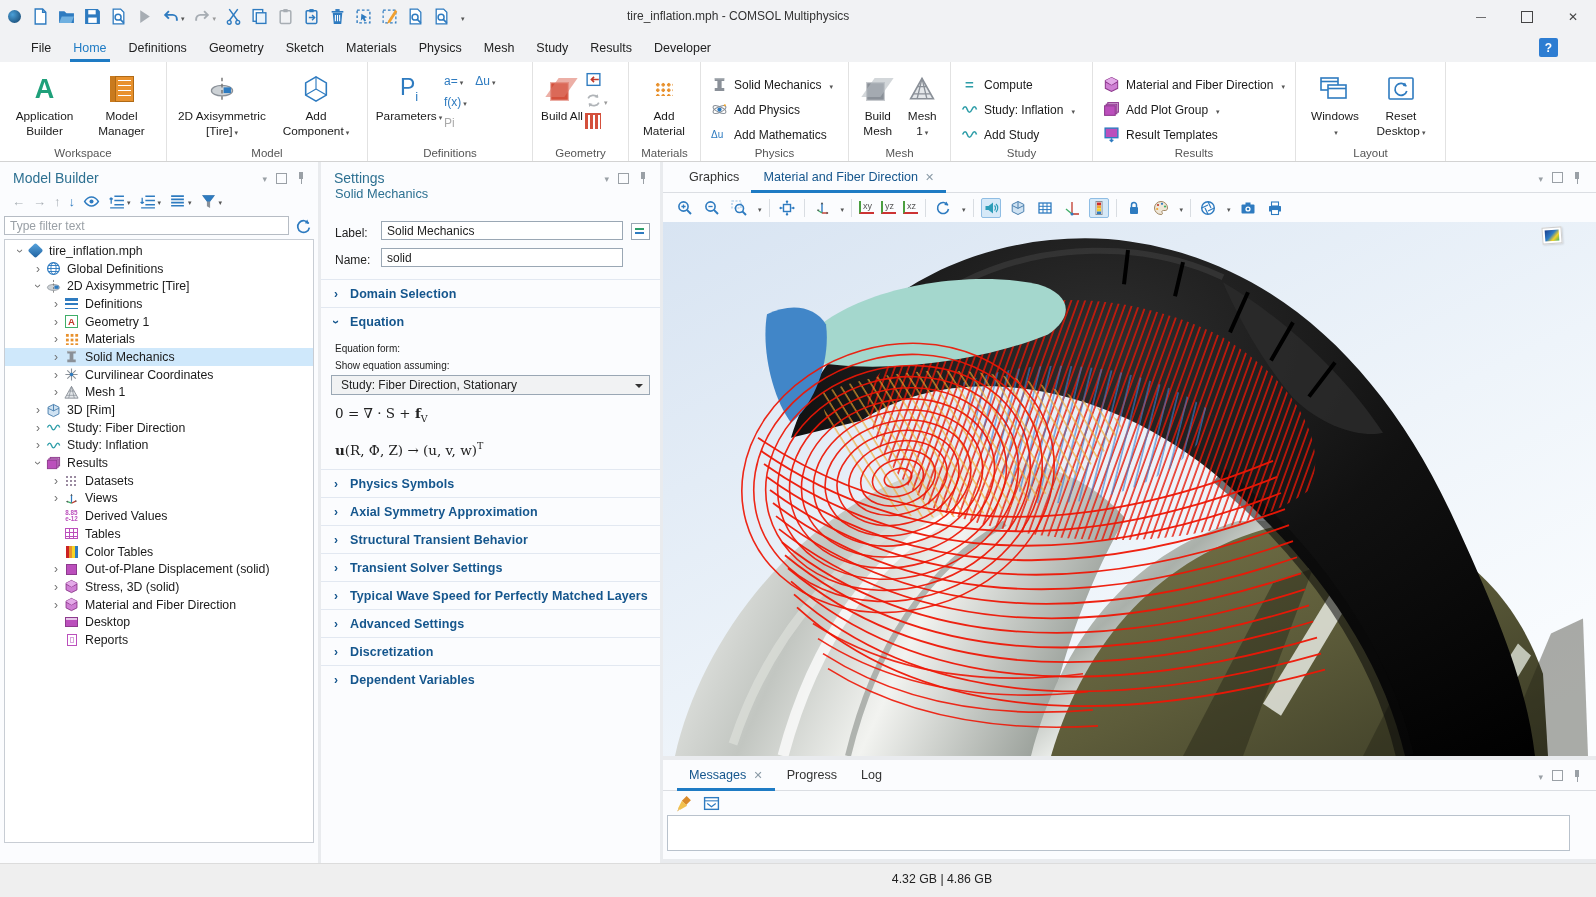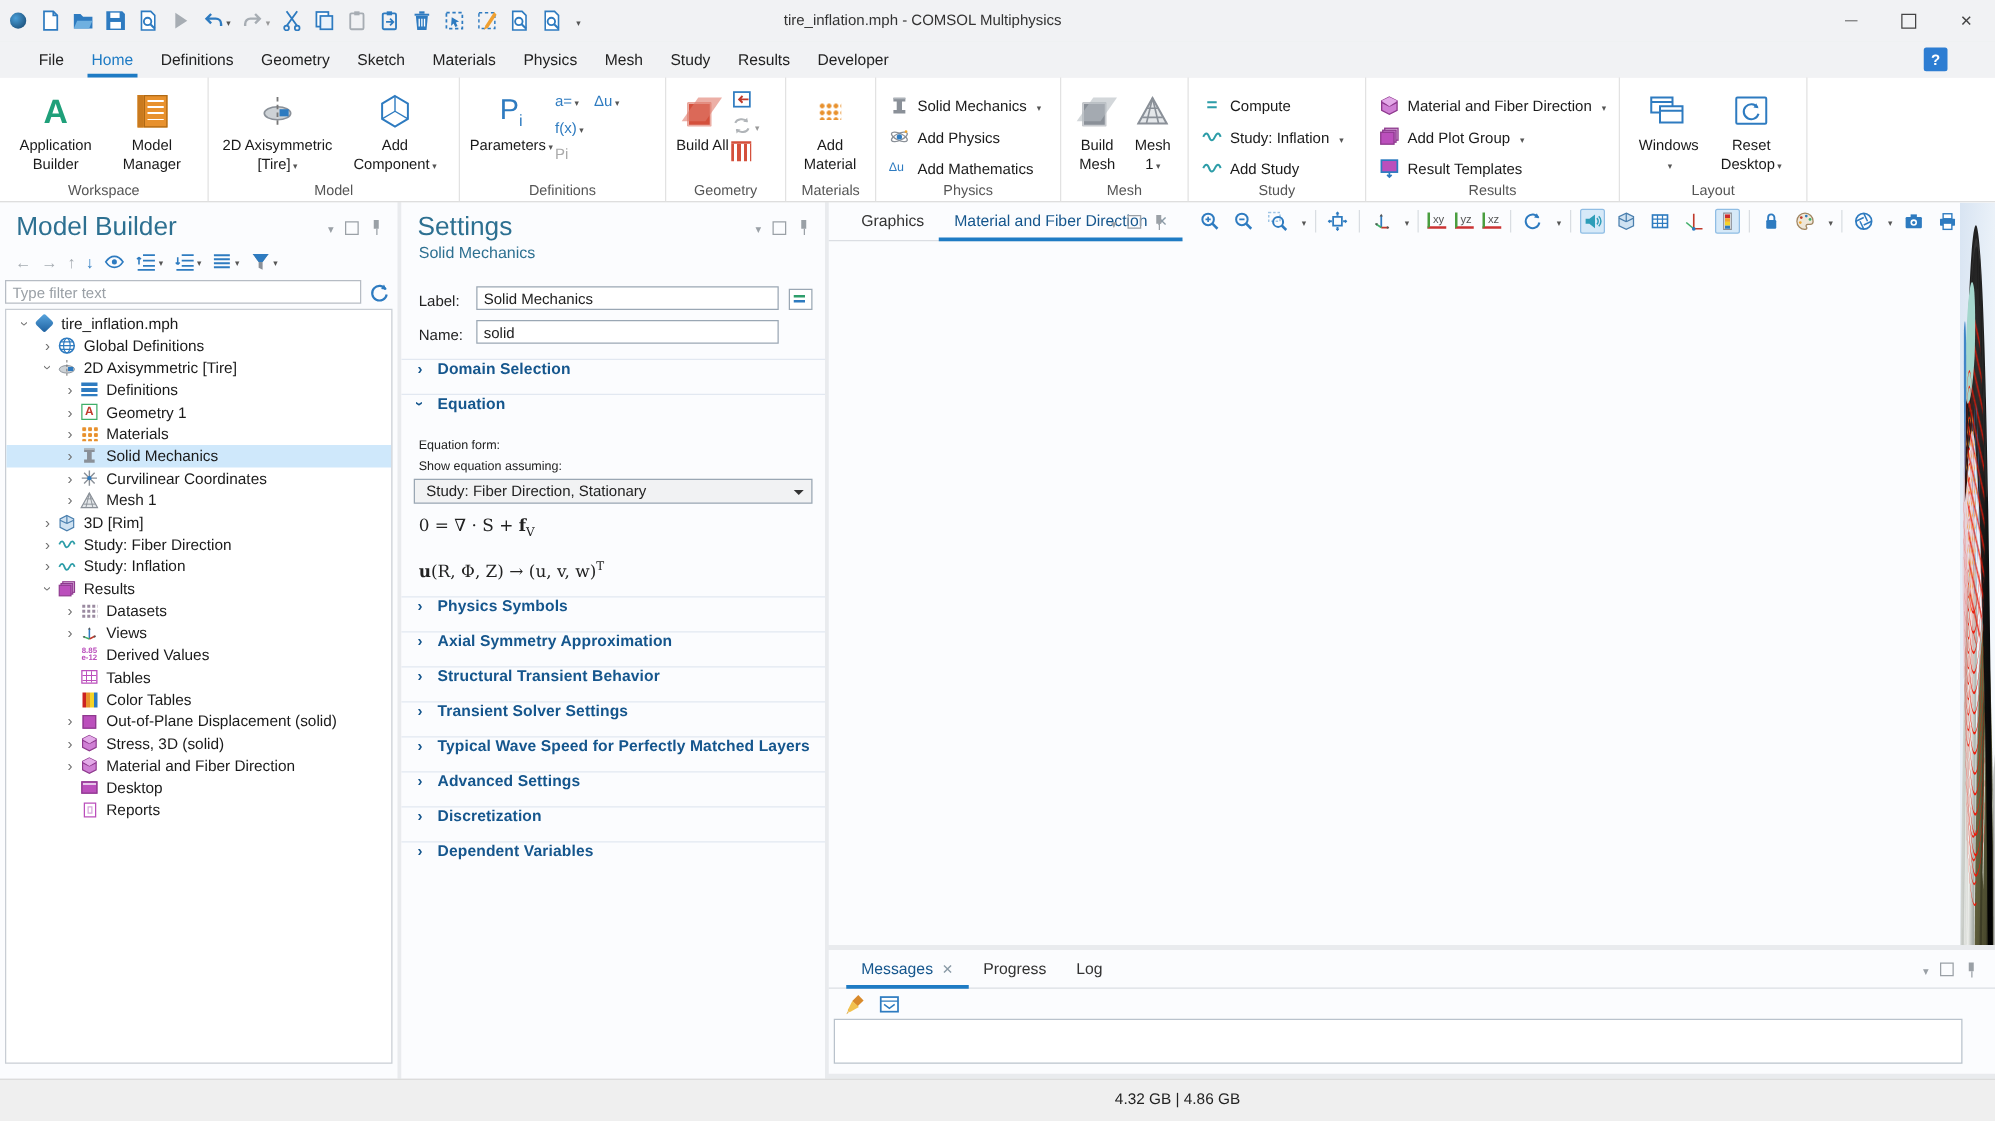--- a/index.html
+++ b/index.html
@@ -48,21 +48,21 @@
   .grid3d{width:24px;height:24px;position:relative}
   .grid3d::before{content:"";position:absolute;left:0;top:5px;width:19px;height:19px;background:var(--c,#d4503c);box-shadow:inset 0 0 0 1.2px #fff8}
   .grid3d::after{content:"";position:absolute;left:2px;top:1px;width:19px;height:19px;background:var(--c2,#e07a6a);opacity:.6;transform:skewX(-35deg)}
   .fence{width:16px;height:16px;background:repeating-linear-gradient(90deg,#d4503c 0 2.5px,transparent 2.5px 5px);border-top:2px solid #d4503c}
   .dots{width:18px;height:14px;background:radial-gradient(circle,#e8912d 1.7px,transparent 1.9px);background-size:5.5px 5.5px}
 
   
   .main{height:701px;display:flex;flex:none;background:#e9ebee}
   .panel{background:#fbfcfe;height:100%}
   .phead{display:flex;align-items:center;padding:8px 12px 2px 13px}
-  .ptitle{font-size:21px;color:#2d7091;flex:1}
+  .ptitle{font-size:14px;color:#2d7091;flex:1}
   .pico{display:flex;gap:9px;color:#9aa0a6;align-items:center}
   .pico .pd::after{content:"▾";font-size:9px}
   .pico .pw::after{content:"";display:block;width:9px;height:9px;border:1.2px solid #9aa0a6}
   .pico .pp{width:10px;height:12px;position:relative}
   .pico .pp::after{content:"";position:absolute;left:3px;top:0;width:4px;height:7px;background:#9aa0a6}
   .pico .pp::before{content:"";position:absolute;left:4.5px;top:7px;width:1.2px;height:5px;background:#9aa0a6}
 
   
   .mb{width:318px}
   .mbtools{display:flex;align-items:center;gap:8px;padding:4px 0 4px 12px;height:26px}
@@ -93,34 +93,34 @@
   .i-rep{width:10px;height:12px;background:#fff;border:1.2px solid #bb4fbc;box-shadow:inset 0 0 0 2px #fff,inset 0 0 0 3px #d9a4dd}
 
   
   .set{width:339px;margin-left:3px;overflow:hidden}
   .psub{font-size:12.8px;color:#2d7091;padding:0 0 6px 14px}
   .formrow{display:flex;align-items:flex-end;padding:4px 10px 4px 14px;gap:8px}
   .flabel{width:38px;font-size:12px;color:#222}
   .tinput{flex:1;height:19px;border:1px solid #9aa7b4;background:#fff;font-size:12px;padding:0 5px;font-family:inherit;color:#222}
   .editbtn{width:19px;height:17px;border:1px solid #9aa7b4;background:#fff;position:relative}
   .editbtn::after{content:"";position:absolute;left:3px;top:4px;width:9px;height:2px;background:#2e9e6b;box-shadow:0 4px 0 #2e7bc0}
-  .sec{border-top:1px solid #e2e8f1;display:flex;align-items:flex-start;height:28px;padding-left:8px;gap:7px}
+  .sec{border-top:1px solid #e2e8f1;display:flex;align-items:center;height:28px;padding-left:8px;gap:7px}
   .sec .tw{color:#15568d;font-weight:bold;font-size:12px}
   .sectitle{color:#15568d;font-size:12.5px;font-weight:bold;letter-spacing:.1px}
   .secbody{padding:2px 10px 10px 10px}
   .fcap{font-size:10px;color:#222;margin:6px 0 4px 4px}
   .combo{height:20px;background:#f1f2f3;border:1px solid #9aa7b4;display:flex;align-items:center;padding:0 18px 0 9px;font-size:12px;position:relative;color:#222}
   .combo::after{content:"";position:absolute;right:6px;top:8px;border:4px solid transparent;border-top-color:#333}
   .eq{font-family:"DejaVu Serif","Liberation Serif",serif;font-size:13.5px;color:#222;margin:10px 0 2px 4px}
   .eq b{font-weight:bold}
   .eq sub{font-size:9.5px}.eq sup{font-size:9.5px}
 
   
   .rcol{width:933px;margin-left:3px;display:flex;flex-direction:column}
-  .gfx{height:594px;background:#fbfcfe;display:flex;flex-direction:row}
+  .gfx{height:594px;background:#fbfcfe;display:flex;flex-direction:column}
   .tabbar{height:31px;display:flex;align-items:stretch;border-bottom:1px solid #dbdee3;padding-left:14px;position:relative}
   .tab{display:flex;align-items:center;padding:0 12px;font-size:12.6px;color:#333;position:relative;gap:7px}
   .tab.active{color:#15568d}
   .tab.active::after{content:"";position:absolute;left:0;right:0;bottom:-1px;height:3px;background:#1e7bc4}
   .tclose{color:#8a9aa6;font-size:11px}
   .tabico{position:absolute;right:14px;top:0;height:31px;display:flex;align-items:center}
   .gtools{height:29px;display:flex;align-items:center;gap:7px;padding-left:12px}
   .gt{width:20px;height:20px;display:flex;align-items:center;justify-content:center;border:1px solid transparent;border-radius:2px;flex:none}
   .gt.on{background:#d6e9f8;border-color:#8fbde4}
   .gt svg{width:16px;height:16px}

